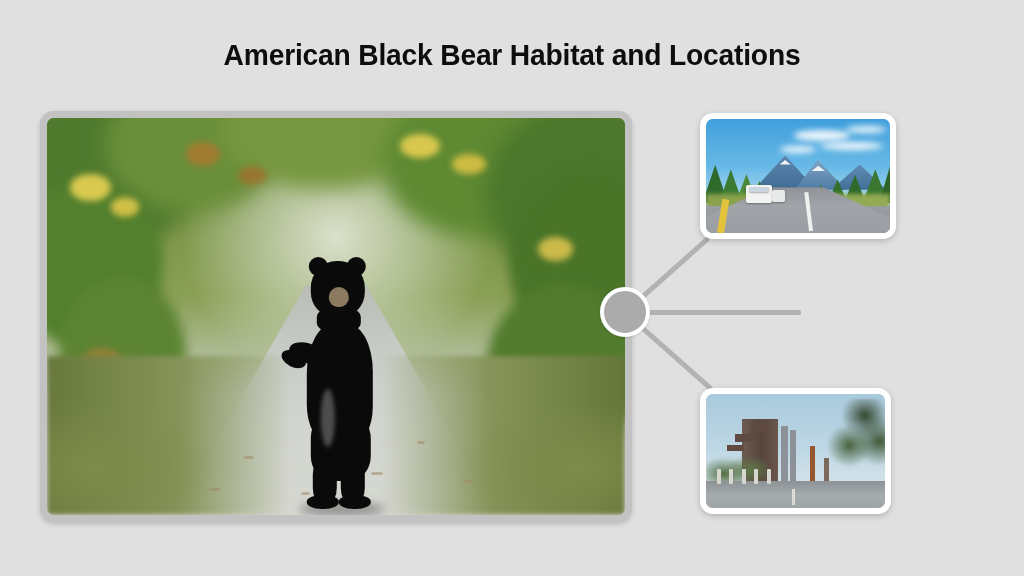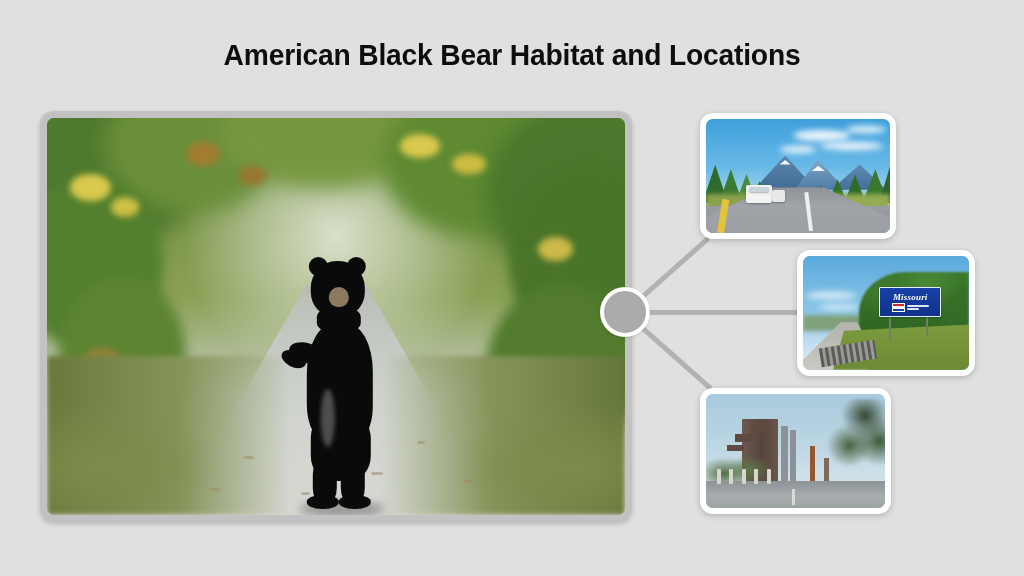--- a/index.html
+++ b/index.html
@@ -300,45 +300,20 @@
       <div class="hw-road"></div>
       <div class="yline"></div>
       <div class="wline"></div>
 
       <div class="rv" style="left:22%;bottom:26%;width:14%;height:16%;"></div>
       <div class="rv" style="left:23.5%;bottom:36%;width:11%;height:4%;background:#c9d4dc;"></div>
       <div class="rv" style="left:36%;bottom:27%;width:7%;height:11%;background:#e8eaea;"></div>
     </div>
   </div>
 
-  <div class="thumb" id="thumb-missouri">
-    <div class="thumb-inner">
-      <div class="mo-sky"></div>
-      <div class="cloud" style="left:2%;top:32%;width:30%;height:6%;opacity:.75;"></div>
-      <div class="cloud" style="left:10%;top:42%;width:24%;height:5%;opacity:.65;"></div>
-      <div class="mo-far"></div>
-      <div class="mo-trees"></div>
-      <div class="mo-road"></div>
-      <div class="mo-grass"></div>
-      <div class="guard"></div>
-
-      <div class="post" style="left:52%;top:48%;height:26%;"></div>
-      <div class="post" style="left:74%;top:48%;height:22%;"></div>
-      <div class="sign">
-        <div class="sign-name">Missouri</div>
-        <div class="sign-sub">
-          <div class="sign-flag"></div>
-          <div class="sign-lines">
-            <div class="sign-line"></div>
-            <div class="sign-line short"></div>
-          </div>
-        </div>
-      </div>
-    </div>
-  </div>
 
   <div class="thumb" id="thumb-industrial">
     <div class="thumb-inner">
       <div class="in-sky"></div>
 
       <div class="furnace"></div>
       <div class="fbit" style="left:16%;bottom:58%;width:12%;height:7%;"></div>
       <div class="fbit" style="left:25%;bottom:66%;width:10%;height:6%;"></div>
       <div class="fbit" style="left:29%;bottom:70%;width:6%;height:8%;"></div>
       <div class="fbit" style="left:12%;bottom:50%;width:9%;height:5%;"></div>

